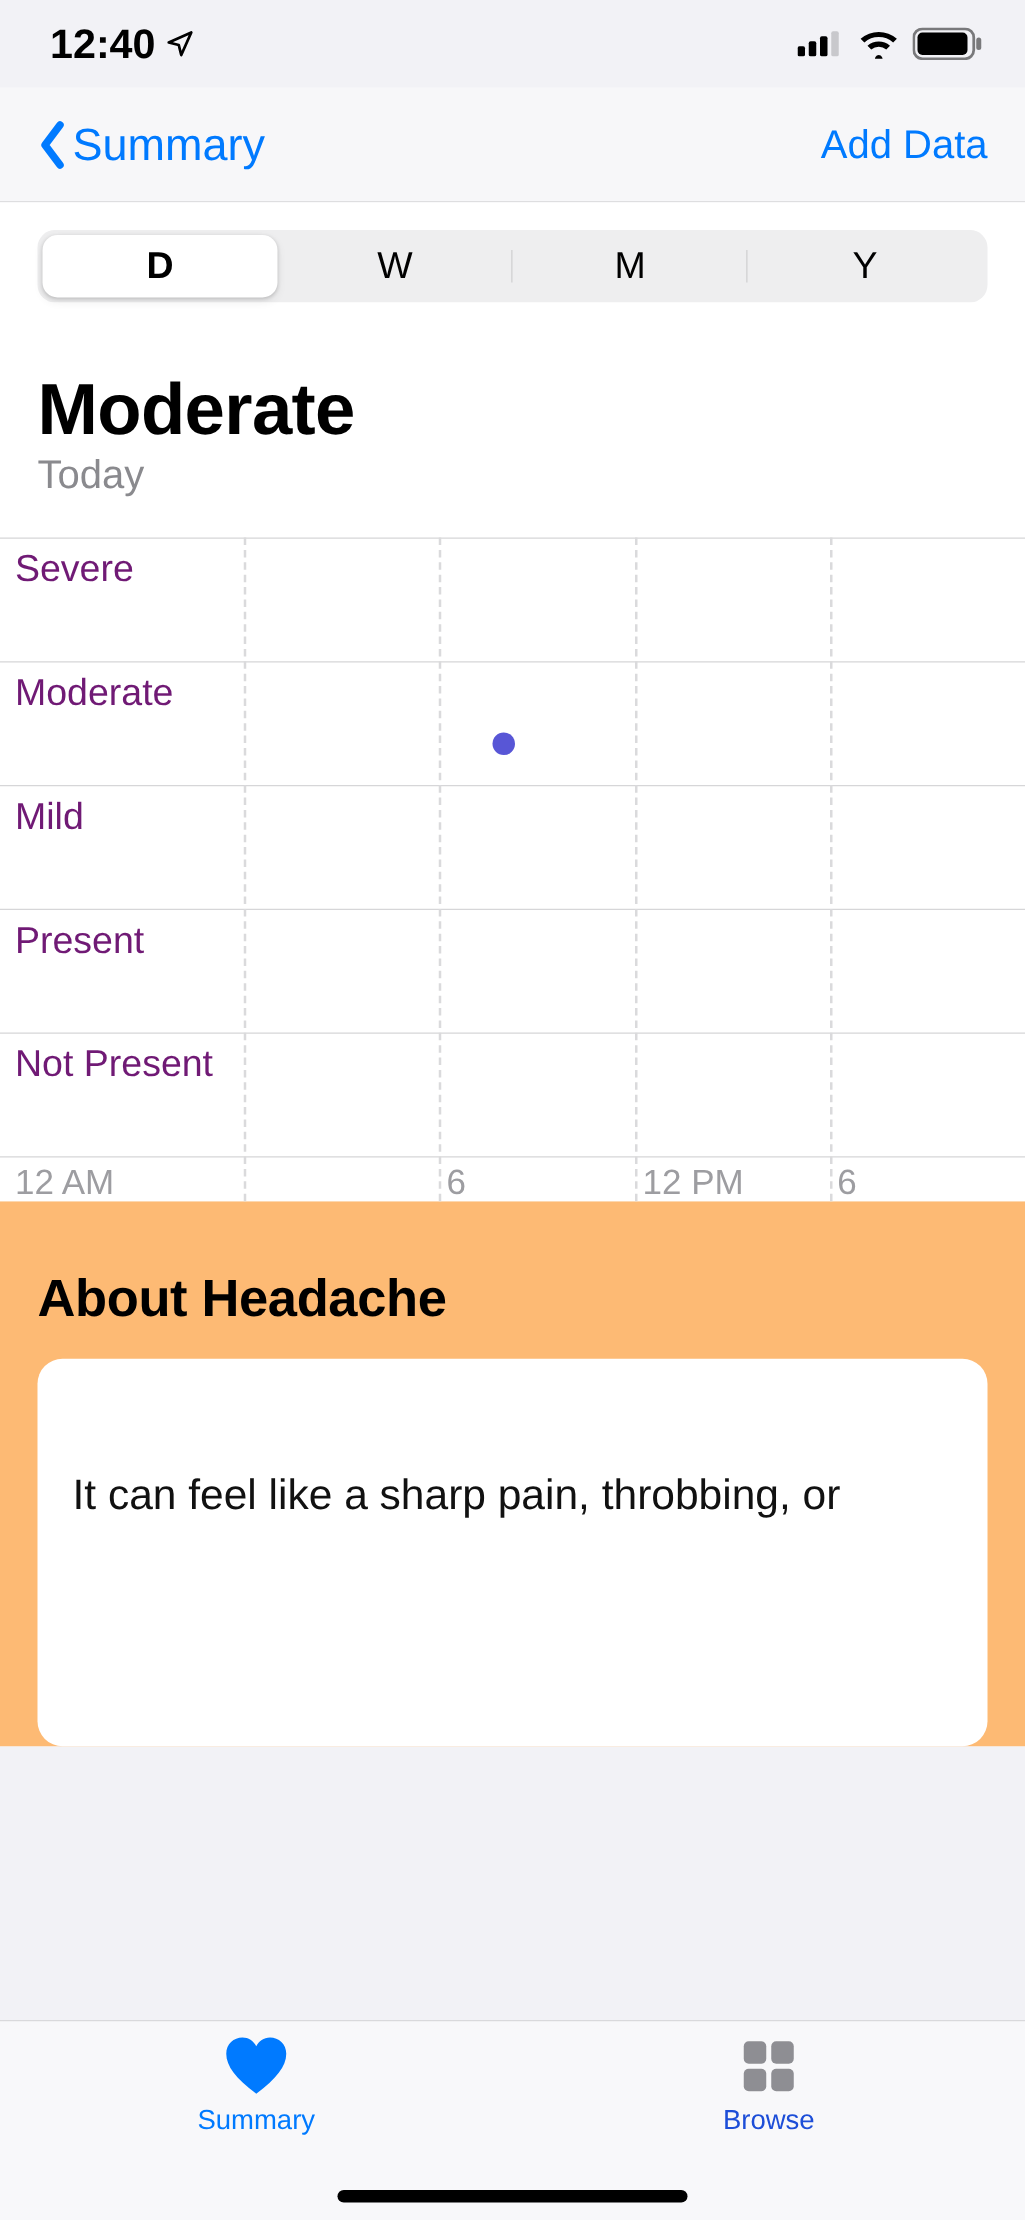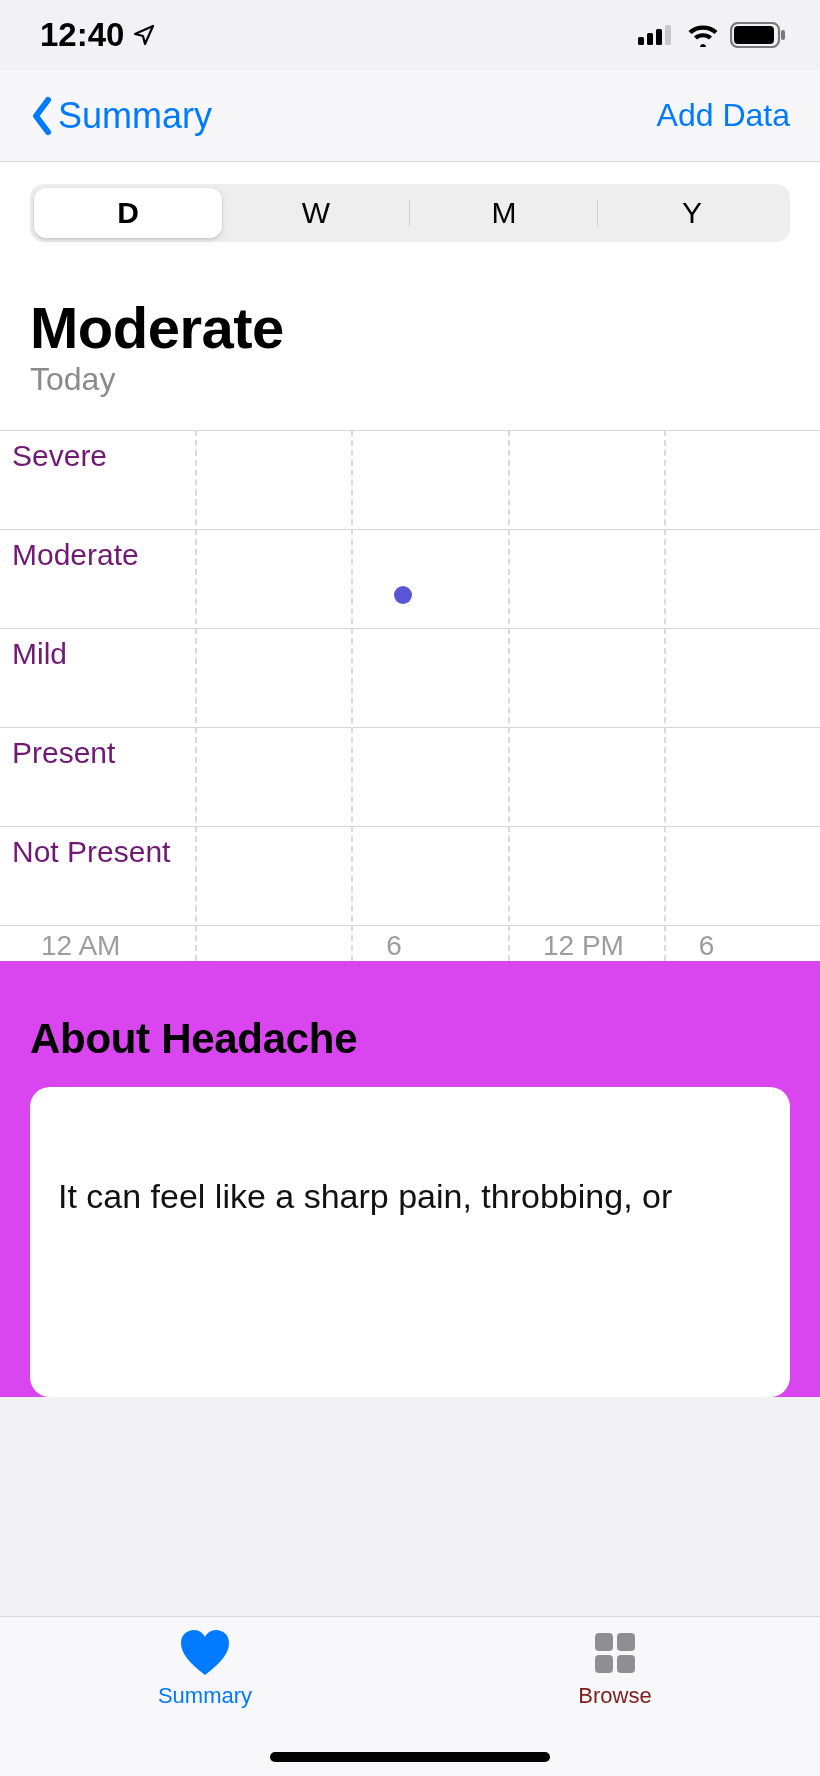--- a/index.html
+++ b/index.html
@@ -149,33 +149,32 @@
     top: 0;
     bottom: 0;
     border-left: 2px dashed #dadadc;
     width: 0;
   }
   .chart-xlabel {
     position: absolute;
     top: 4px;
     font-size: 28px;
     color: #9d9da1;
-    margin-left: 29px;
   }
   .chart-point {
     position: absolute;
     width: 18px;
     height: 18px;
     background: #5856d6;
     border-radius: 50%;
   }
 
   
   .about-section {
-    background: #d946ef;
+    background: #fdba74;
     padding: 54px 30px 0 30px;
   }
   .about-title {
     font-size: 42px;
     font-weight: 700;
     letter-spacing: -0.3px;
     margin-bottom: 24px;
   }
   .about-card {
     background: #fff;
@@ -201,21 +200,21 @@
     padding-top: 12px;
   }
   .tab {
     flex: 1;
     display: flex;
     flex-direction: column;
     align-items: center;
     gap: 6px;
     font-size: 22px;
     font-weight: 500;
-    color: #7f1d1d;
+    color: #1d4ed8;
   }
   .tab.active { color: #007aff; }
 
   .home-indicator {
     position: absolute;
     bottom: 14px;
     left: 50%;
     transform: translateX(-50%);
     width: 280px;
     height: 10px;

